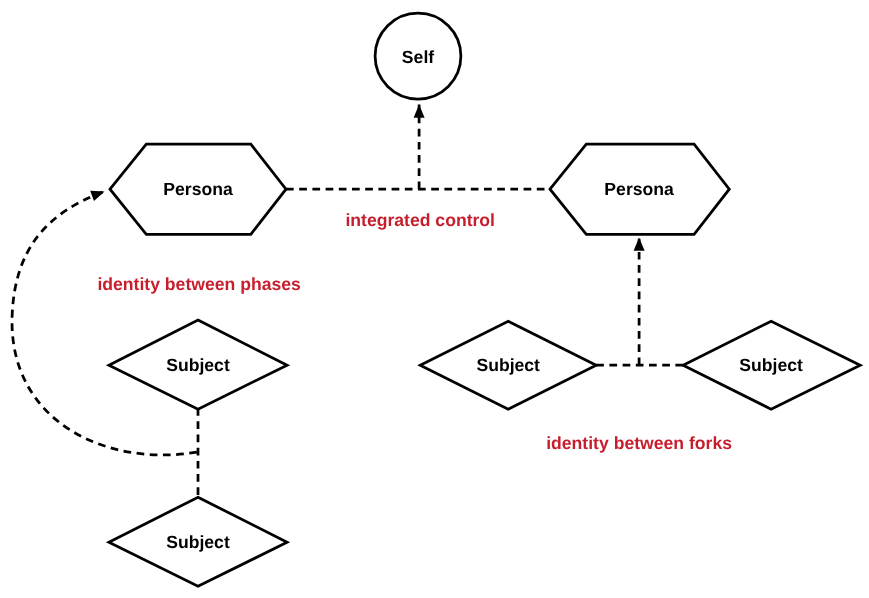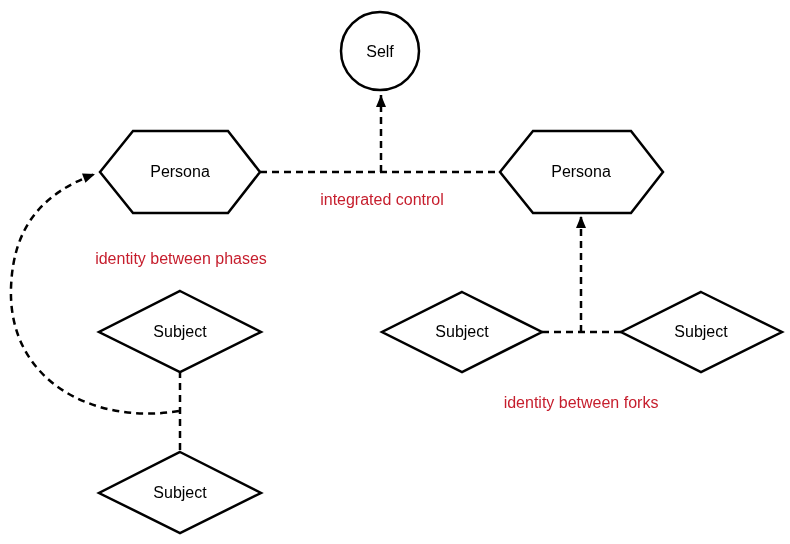--- a/index.html
+++ b/index.html
@@ -8,20 +8,21 @@
     background: #ffffff;
     width: 790px;
     height: 544px;
     overflow: hidden;
     font-family: "Liberation Sans", sans-serif;
   }
   .canvas-wrap {
     position: relative;
     width: 790px;
     height: 544px;
+    font-weight: bold;
   }
   svg { display: block; }
   .shape {
     fill: #ffffff;
     stroke: #000000;
     stroke-width: 2.5;
   }
   .edge {
     fill: none;
     stroke: #000000;

